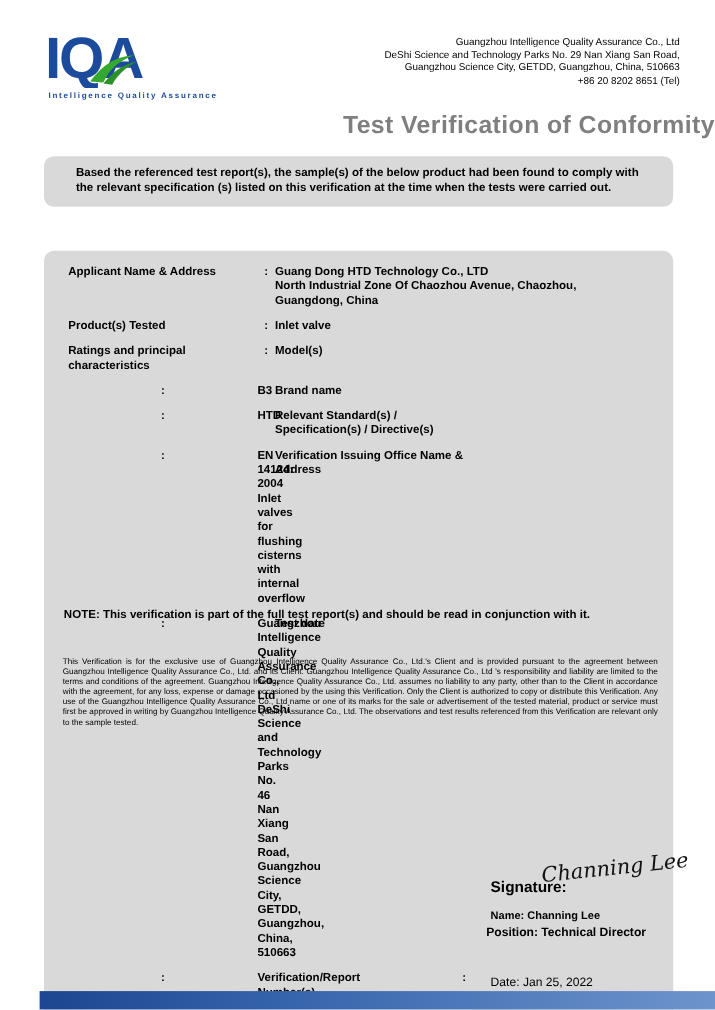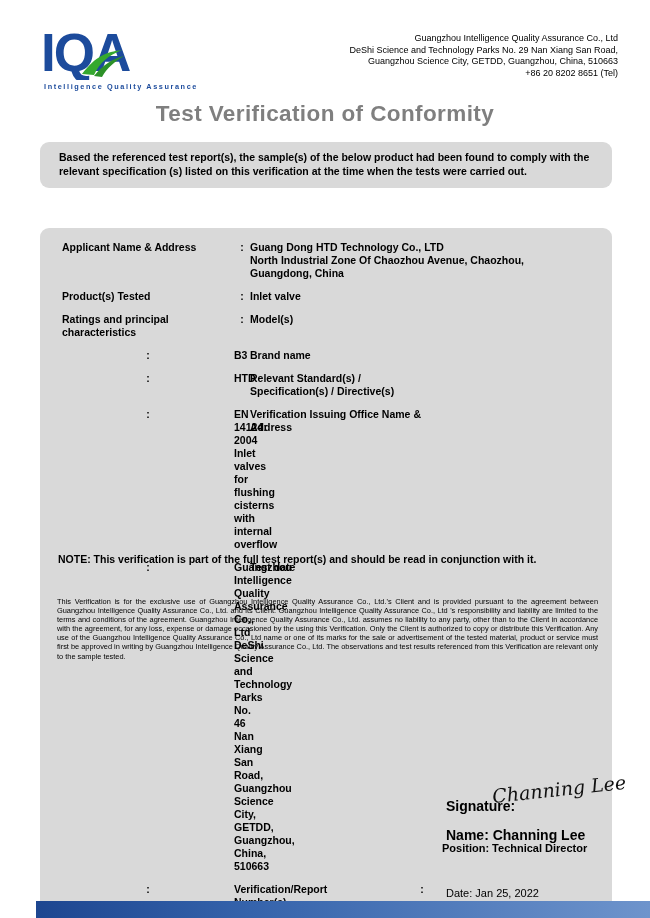--- a/index.html
+++ b/index.html
@@ -33,35 +33,35 @@
     font-size: 9px;
     line-height: 11.6px;
     color: #000000;
   }
 
   
   .doc-title {
     position: absolute;
     left: 0; right: 0;
     top: 101px;
-    text-align: center;
+    text-align: right;
     font-size: 22.5px;
     font-weight: bold;
     color: #7f7f7f;
     letter-spacing: 0.4px;
   }
 
   
   .intro-box {
     position: absolute;
     left: 40px; top: 142px;
     width: 572px;
     background: #d9d9d9;
     border-radius: 9px;
-    padding: 9px 16px 10px 19px;
+    padding: 9px 16px 10px 29px;
     font-size: 10.5px;
     font-weight: bold;
     line-height: 13.5px;
   }
   .details-box {
     position: absolute;
     left: 40px; top: 228px;
     width: 572px;
     min-height: 304px;
     background: #d9d9d9;
@@ -103,21 +103,21 @@
     position: absolute;
     left: 492px; top: 778px;
     font-family: "DejaVu Serif", serif;
     font-style: italic;
     font-size: 19px;
     transform: rotate(-6deg);
     white-space: nowrap;
     color: #111;
   }
   .sig-label { position: absolute; left: 446px; top: 798px; font-size: 14px; font-weight: bold; }
-  .sig-name { position: absolute; left: 446px; top: 827px; font-size: 14px; font-weight: bold; }
+  .sig-name { position: absolute; left: 446px; top: 827px; font-size: 10px; font-weight: bold; }
   .sig-position { position: absolute; left: 442px; top: 842px; font-size: 11px; font-weight: bold; }
   .sig-date { position: absolute; left: 446px; top: 887px; font-size: 11px; font-weight: normal; }
 
   
   .footer-bar {
     position: absolute;
     left: 36px; right: 0;
     top: 901px;
     height: 17px;
     background: linear-gradient(90deg, #1d4690 0%, #3563ab 35%, #6e94cc 100%);

